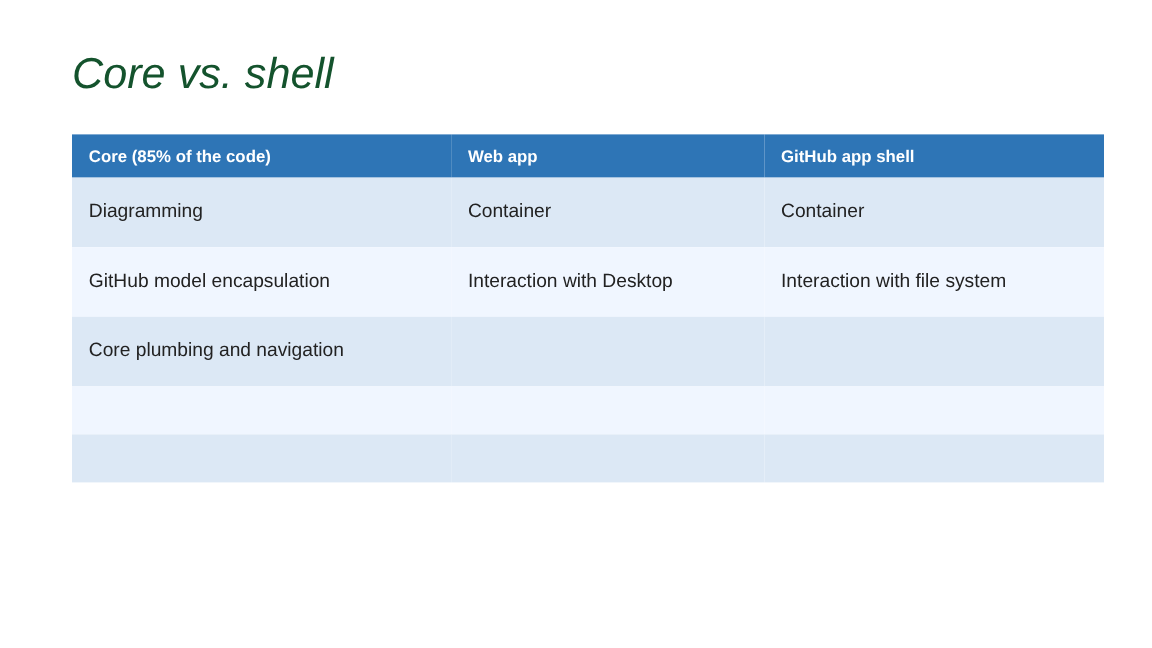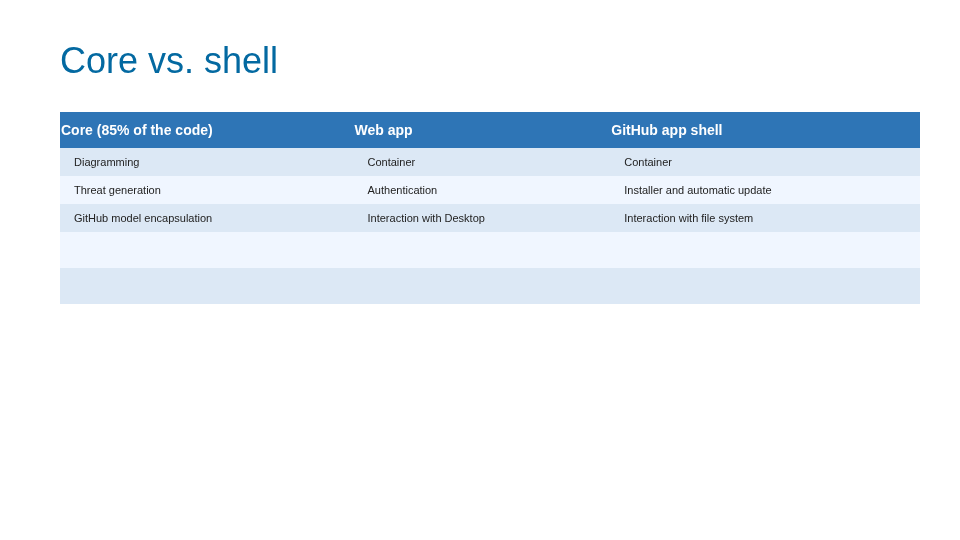--- a/index.html
+++ b/index.html
@@ -16,60 +16,61 @@
       overflow: hidden;
     }
 
     .page {
       padding: 40px 60px 40px 60px;
     }
 
     .page-title {
       font-size: 36px;
       font-weight: 300;
-      color: #0369a1;
+      color: #14532d;
       margin-bottom: 30px;
+      font-style: italic;
     }
 
     .table-container {
       width: 860px;
     }
 
     table {
       width: 100%;
       border-collapse: collapse;
     }
 
     thead tr {
       background-color: #2E75B6;
       color: #ffffff;
     }
 
     thead th {
-      padding: 10px 1px;
+      padding: 10px 14px;
       text-align: left;
       font-size: 14px;
       font-weight: 600;
     }
 
     tbody tr {
       background-color: #f0f6ff;
     }
 
     tbody tr:nth-child(odd) {
       background-color: #dce8f5;
     }
 
     tbody tr:nth-child(even) {
       background-color: #f0f6ff;
     }
 
     tbody td {
-      padding: 8px 14px;
-      font-size: 11px;
+      padding: 20px 14px;
+      font-size: 16px;
       color: #222222;
       border: none;
     }
 
     
     tbody tr.empty-row td {
       height: 36px;
     }
   </style>
 </head>
@@ -87,28 +88,28 @@
           <th>GitHub app shell</th>
         </tr>
       </thead>
       <tbody id="table-body">
       <tr>
             <td>Diagramming</td>
             <td>Container</td>
             <td>Container</td>
           </tr>
           <tr>
-            <td>Threat generation</td>
-            <td>Authentication</td>
-            <td>Installer and automatic update</td>
-          </tr>
-          <tr>
             <td>GitHub model encapsulation</td>
             <td>Interaction with Desktop</td>
             <td>Interaction with file system</td>
+          </tr>
+          <tr>
+            <td>Core plumbing and navigation</td>
+            <td></td>
+            <td></td>
           </tr>
           <tr class="empty-row">
             <td></td>
             <td></td>
             <td></td>
           </tr>
           <tr class="empty-row">
             <td></td>
             <td></td>
             <td></td>

